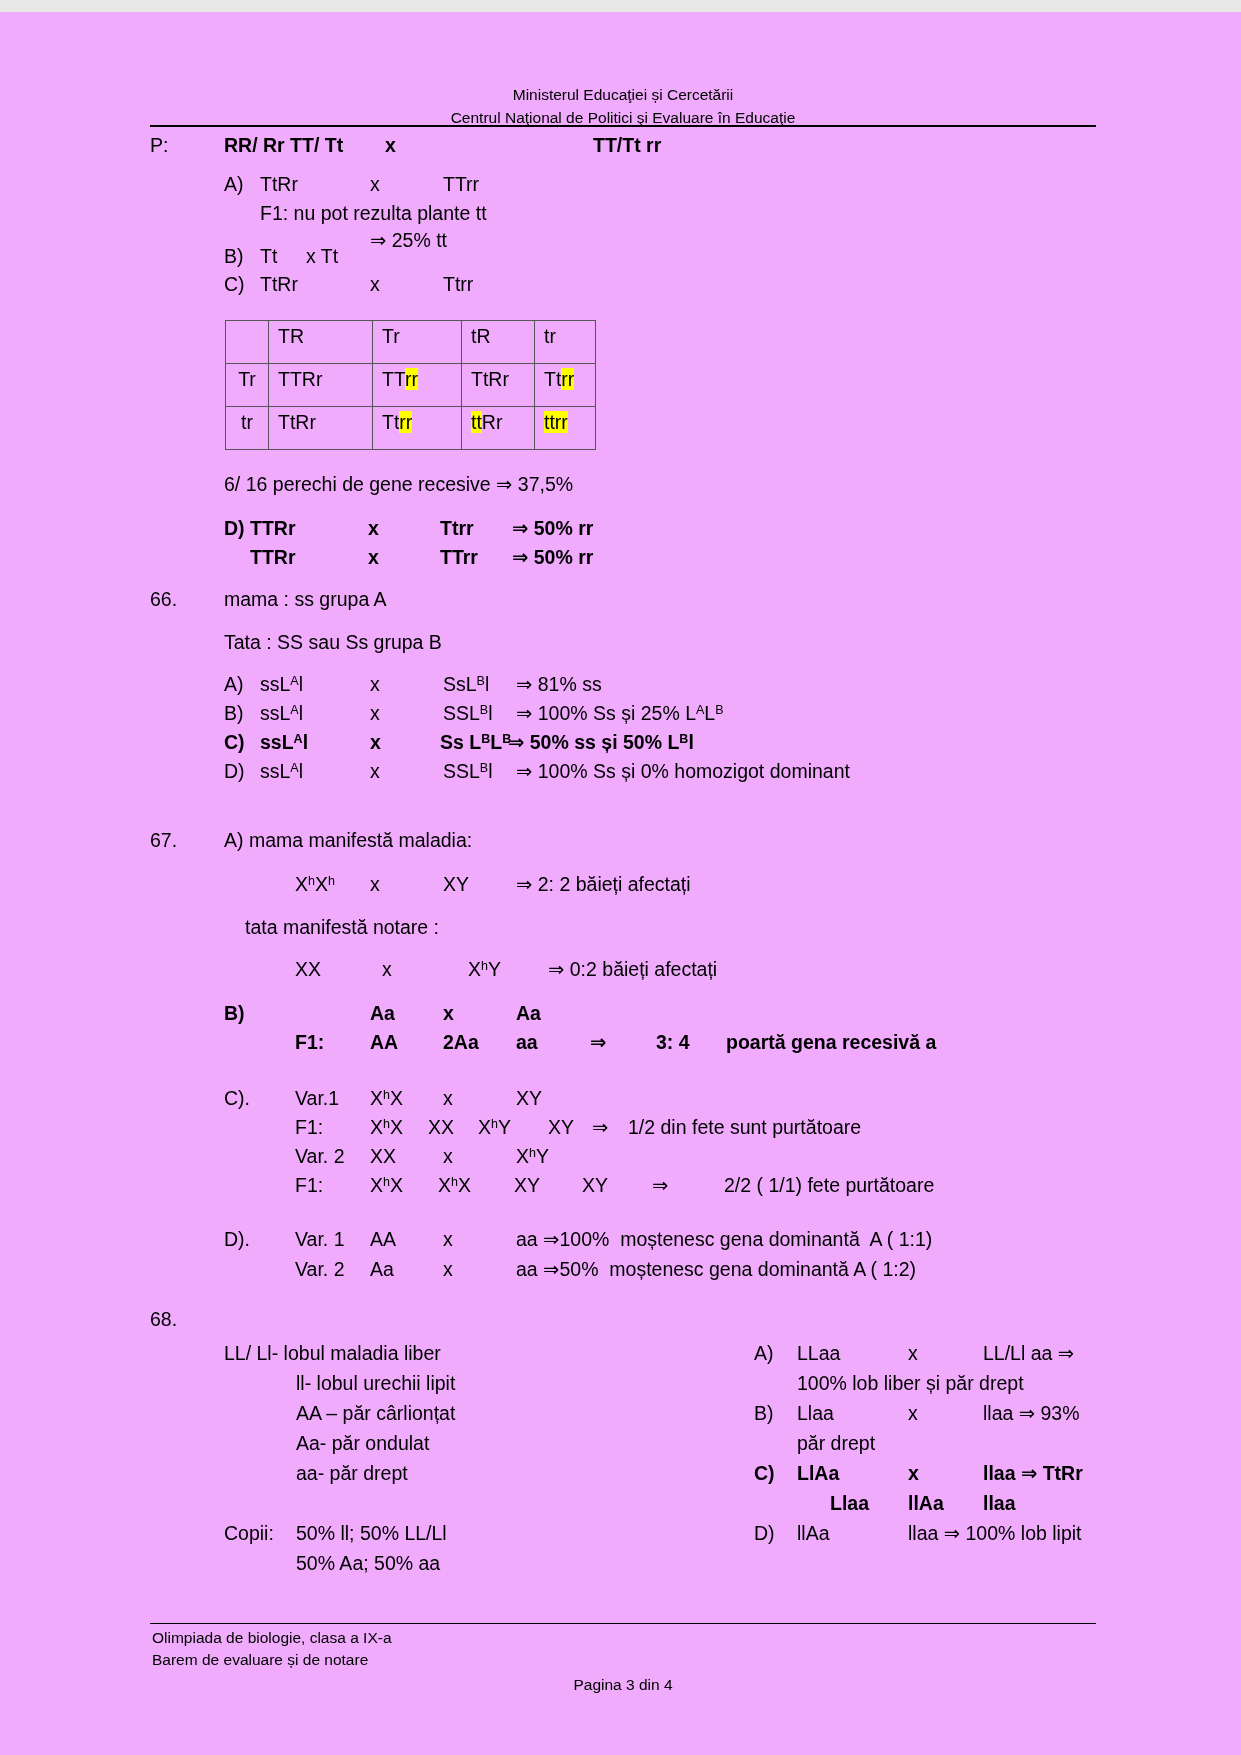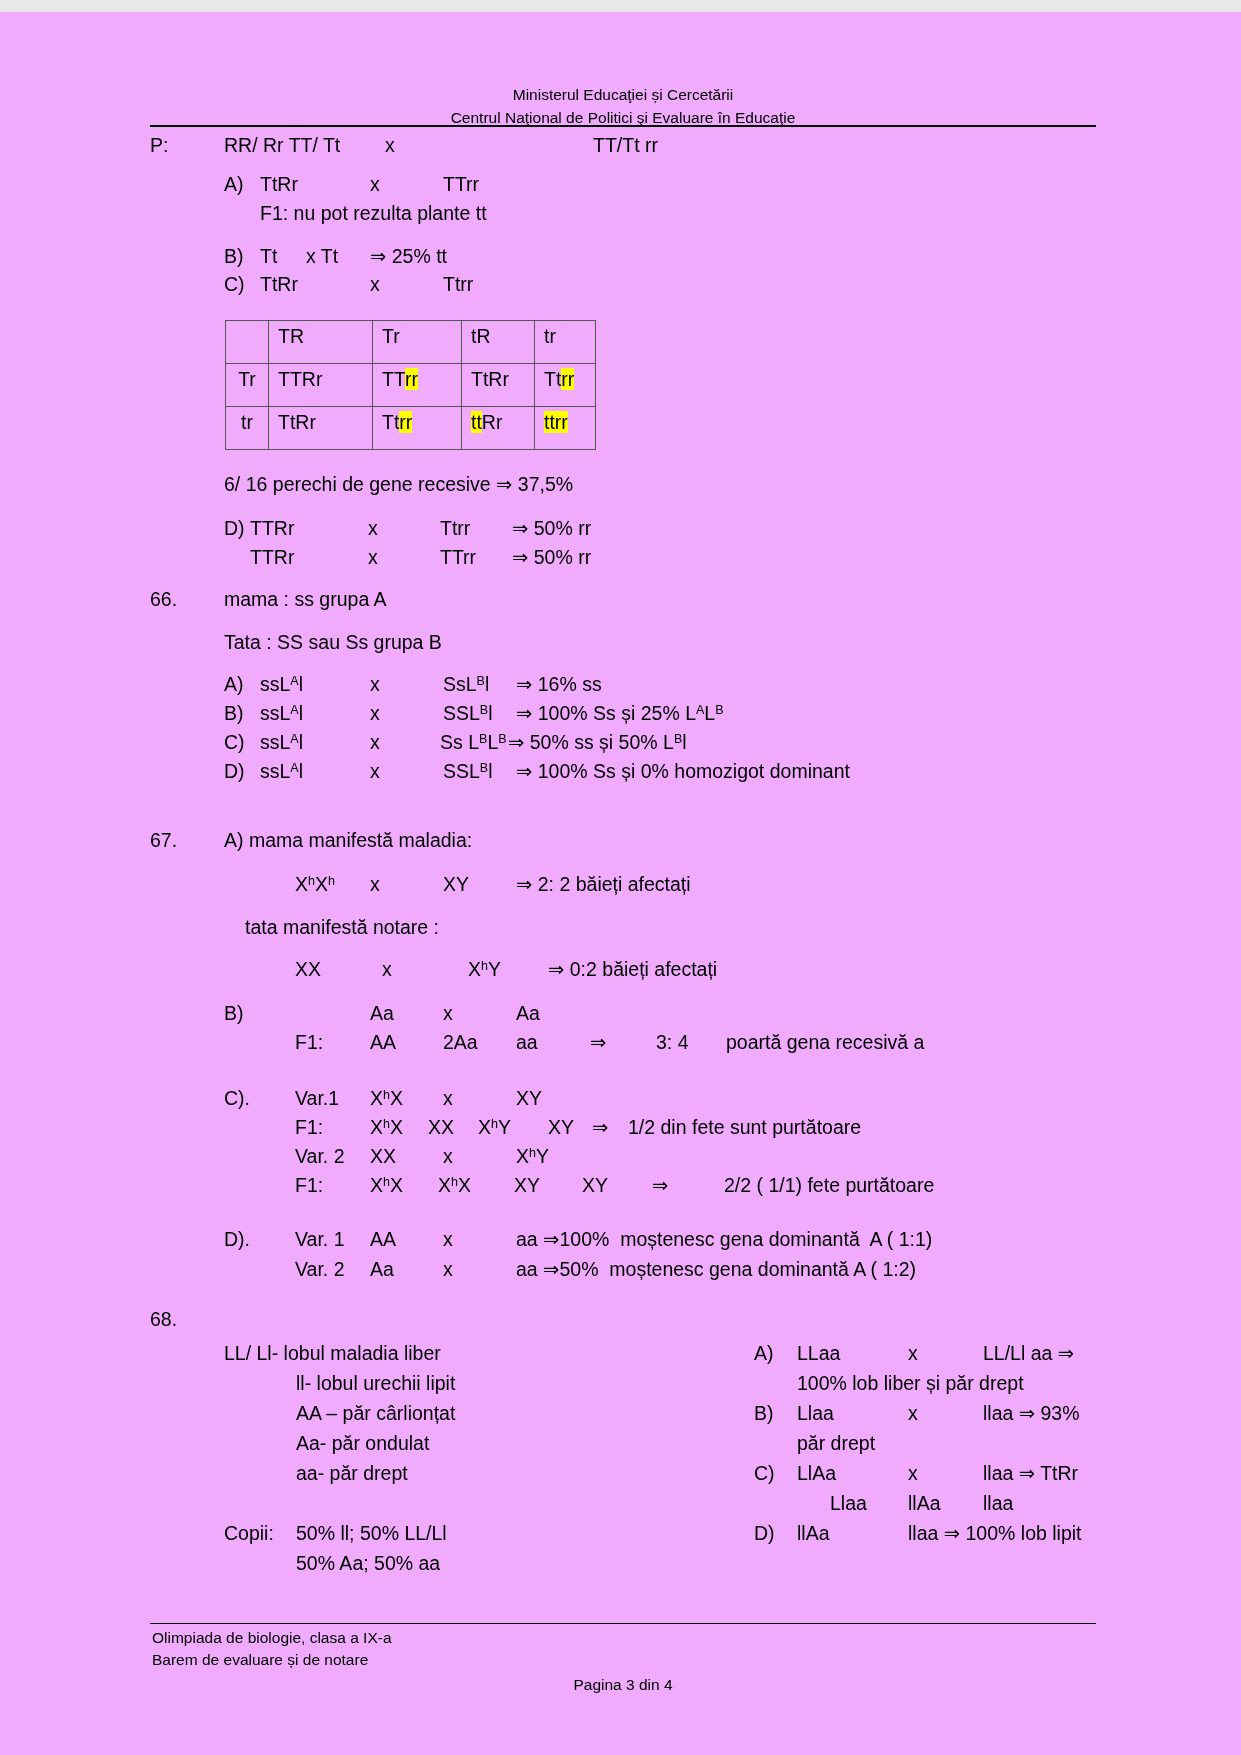--- a/index.html
+++ b/index.html
@@ -2,21 +2,21 @@
 <html><head>
 <meta charset="utf-8">
 <style>
   html,body { margin:0; padding:0; background:#e8e8e8; }
   .page {
     position:relative; width:1241px; height:1755px; background:#f0abfc;
     font-family:"Liberation Sans","DejaVu Sans",sans-serif;
     font-size:19.5px; color:#000; overflow:hidden; margin:12px auto;
   }
   .run { position:absolute; white-space:pre; line-height:25px; }
-  .b { font-weight:400; }
+  .b { font-weight:700; }
   .sm { font-size:15.5px; line-height:20px; }
   .ctr { left:150px; width:946px; text-align:center; }
   .rule { position:absolute; left:150px; width:946px; border-top:2px solid #000; height:0; }
   .rule-thin { border-top-width:1.5px; }
   sup { font-size:12.5px; line-height:0; position:relative; top:-6.5px; vertical-align:baseline; }
   .hl { background:#ffff00; }
   .punnett-wrap { position:absolute; left:225px; top:308px; }
   table.punnett { border-collapse:collapse; table-layout:fixed; }
   table.punnett th, table.punnett td {
     border:1.6px solid #555; font-weight:400; text-align:left;
@@ -40,21 +40,21 @@
 
   <span class="run" style="left:224px;top:160px">A)</span>
   <span class="run" style="left:260px;top:160px">TtRr</span>
   <span class="run" style="left:370px;top:160px">x</span>
   <span class="run" style="left:443px;top:160px">TTrr</span>
   <span class="run" style="left:260px;top:189px">F1: nu pot rezulta plante tt</span>
 
   <span class="run" style="left:224px;top:232px">B)</span>
   <span class="run" style="left:260px;top:232px">Tt</span>
   <span class="run" style="left:306px;top:232px">x Tt</span>
-  <span class="run" style="left:370px;top:232px">⇒ 25% tt</span>
+  <span class="run" style="left:370px;top:216px">⇒ 25% tt</span>
 
   <span class="run" style="left:224px;top:260px">C)</span>
   <span class="run" style="left:260px;top:260px">TtRr</span>
   <span class="run" style="left:370px;top:260px">x</span>
   <span class="run" style="left:443px;top:260px">Ttrr</span>
 
   <div class="punnett-wrap">
     <table class="punnett">
       <colgroup>
           <col style="width:43px">
@@ -102,21 +102,21 @@
   <span class="run b" style="left:512px;top:533px">⇒ 50% rr</span>
 
   <span class="run" style="left:150px;top:575px">66.</span>
   <span class="run" style="left:224px;top:575px">mama : ss grupa A</span>
   <span class="run" style="left:224px;top:618px">Tata : SS sau Ss grupa B</span>
 
   <span class="run" style="left:224px;top:660px">A)</span>
   <span class="run" style="left:260px;top:660px"><span>ssL</span><sup>A</sup><span>l</span></span>
   <span class="run" style="left:370px;top:660px">x</span>
   <span class="run" style="left:443px;top:660px"><span>SsL</span><sup>B</sup><span>l</span></span>
-  <span class="run" style="left:516px;top:660px"><span>⇒ 16% ss</span></span>
+  <span class="run" style="left:516px;top:660px"><span>⇒ 81% ss</span></span>
 
   <span class="run" style="left:224px;top:689px">B)</span>
   <span class="run" style="left:260px;top:689px"><span>ssL</span><sup>A</sup><span>l</span></span>
   <span class="run" style="left:370px;top:689px">x</span>
   <span class="run" style="left:443px;top:689px"><span>SSL</span><sup>B</sup><span>l</span></span>
   <span class="run" style="left:516px;top:689px"><span>⇒ 100% Ss și 25% L</span><sup>A</sup><span>L</span><sup>B</sup></span>
 
   <span class="run b" style="left:224px;top:718px">C)</span>
   <span class="run b" style="left:260px;top:718px"><span>ssL</span><sup>A</sup><span>l</span></span>
   <span class="run b" style="left:370px;top:718px">x</span>

